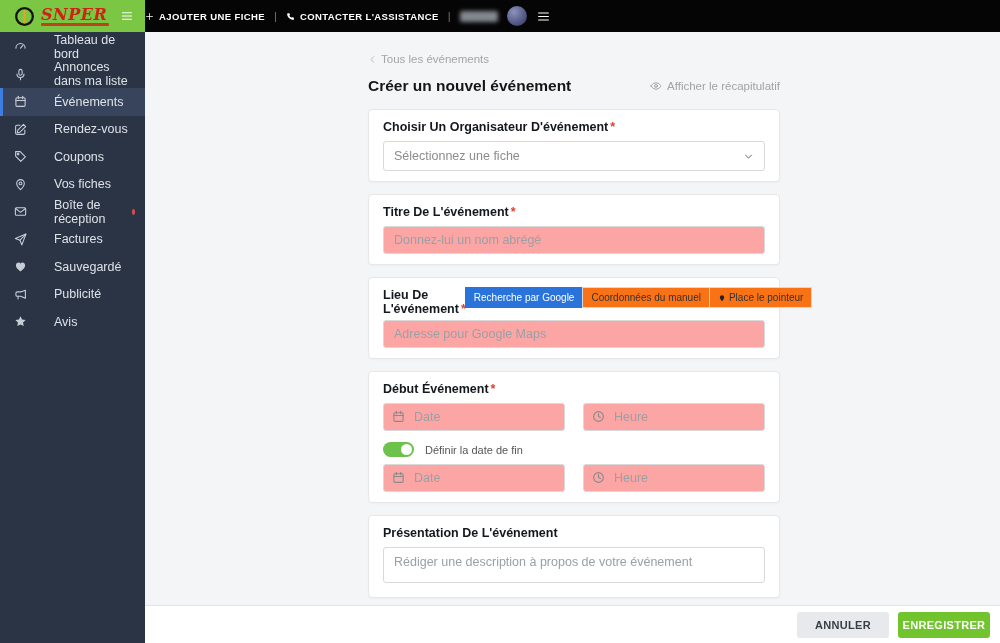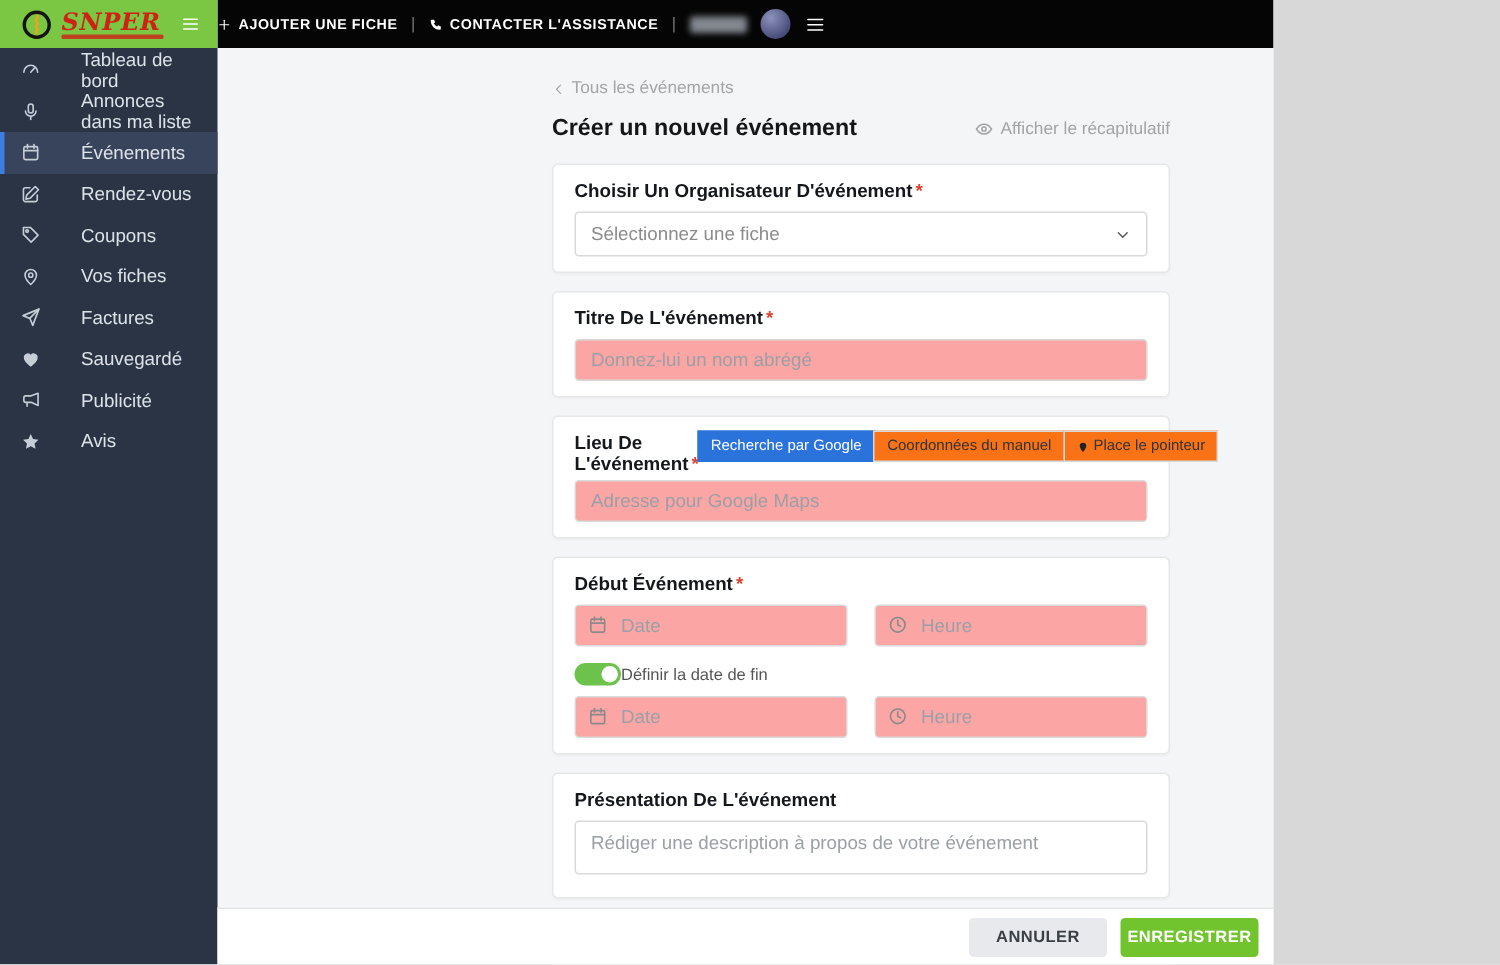--- a/index.html
+++ b/index.html
@@ -1,18 +1,18 @@
 <!DOCTYPE html>
 <html><head>
 <meta charset="utf-8">
 <style>
   * { margin:0; padding:0; box-sizing:border-box; }
   html,body { background:#d8d8d8; }
   .app {
-    position:relative; width:849px; height:643px; overflow:hidden;
+    position:relative; width:1000px; height:643px; overflow:hidden;
     font-family:"Liberation Sans", sans-serif; background:#f4f5f6;
   }
   svg { display:block; width:100%; height:100%; }
   .icon { display:inline-block; flex:none; }
 
   
   .topbar {
     position:absolute; left:145px; top:0; right:0; height:32px; background:#050505;
     display:flex; align-items:center; justify-content:flex-start; gap:9px; padding-right:12px; z-index:6;
   }
@@ -80,21 +80,21 @@
     border:1px solid #d9d9d9; padding:4px 8px; margin-left:-1px; cursor:pointer; white-space:nowrap;
   }
   .tab.active { background:#2a73da; border-color:#2a73da; color:#fff; }
   .tab .icon { width:8px; height:10px; color:#222; }
 
   .dual-row { display:flex; gap:18px; }
   .date-wrap { flex:1; position:relative;border-radius:11px; }
   .date-wrap .icon { position:absolute; left:9px; top:7px; width:13px; height:13px; color:#8a8a8a; }
   .date-wrap .text-input { padding-left:30px; }
 
-  .toggle-row { display:flex; align-items:center; margin:11px 0 7px; }
+  .toggle-row { display:flex; align-items:center; gap:11px; margin:11px 0 7px; }
   .toggle { width:31px; height:15px; border-radius:8px; background:#6cc24a; position:relative; cursor:pointer; }
   .knob { position:absolute; right:2px; top:2px; width:11px; height:11px; border-radius:50%; background:#fff; }
   .toggle-label { font-size:11px; color:#555; }
 
   textarea.text-area {
     width:100%; height:36px; border:1px solid #d9d9d9; border-radius:3px; resize:none;
     font-family:"Liberation Sans", sans-serif; font-size:12.5px; padding:7px 10px; outline:none;
   }
 
   
@@ -212,20 +212,30 @@
         <span>Coupons</span>
       </div>
       <div class="side-item">
         <span class="icon">
           <svg viewBox="0 0 24 24" fill="none" stroke="currentColor" stroke-width="2" stroke-linecap="round" stroke-linejoin="round">
             <path d="M12 21.5S5 14.8 5 10a7 7 0 0 1 14 0c0 4.8-7 11.5-7 11.5z"></path>
             <circle cx="12" cy="10" r="2.6"></circle>
           </svg>
         </span>
         <span>Vos fiches</span>
+      </div>
+      <div class="side-item">
+        <span class="icon">
+          <svg viewBox="0 0 24 24" fill="none" stroke="currentColor" stroke-width="2" stroke-linecap="round" stroke-linejoin="round">
+            <rect x="2.5" y="5" width="19" height="14" rx="2"></rect>
+            <path d="M3 6.5l9 7 9-7"></path>
+          </svg>
+        </span>
+        <span>Boîte de réception</span>
+        <span class="dot"></span>
       </div>
       <div class="side-item">
         <span class="icon">
           <svg viewBox="0 0 24 24" fill="none" stroke="currentColor" stroke-width="2" stroke-linecap="round" stroke-linejoin="round">
             <path d="M22 2L11 13"></path>
             <path d="M22 2l-7.5 20-3.5-8.5L2.5 10z"></path>
           </svg>
         </span>
         <span>Factures</span>
       </div>

